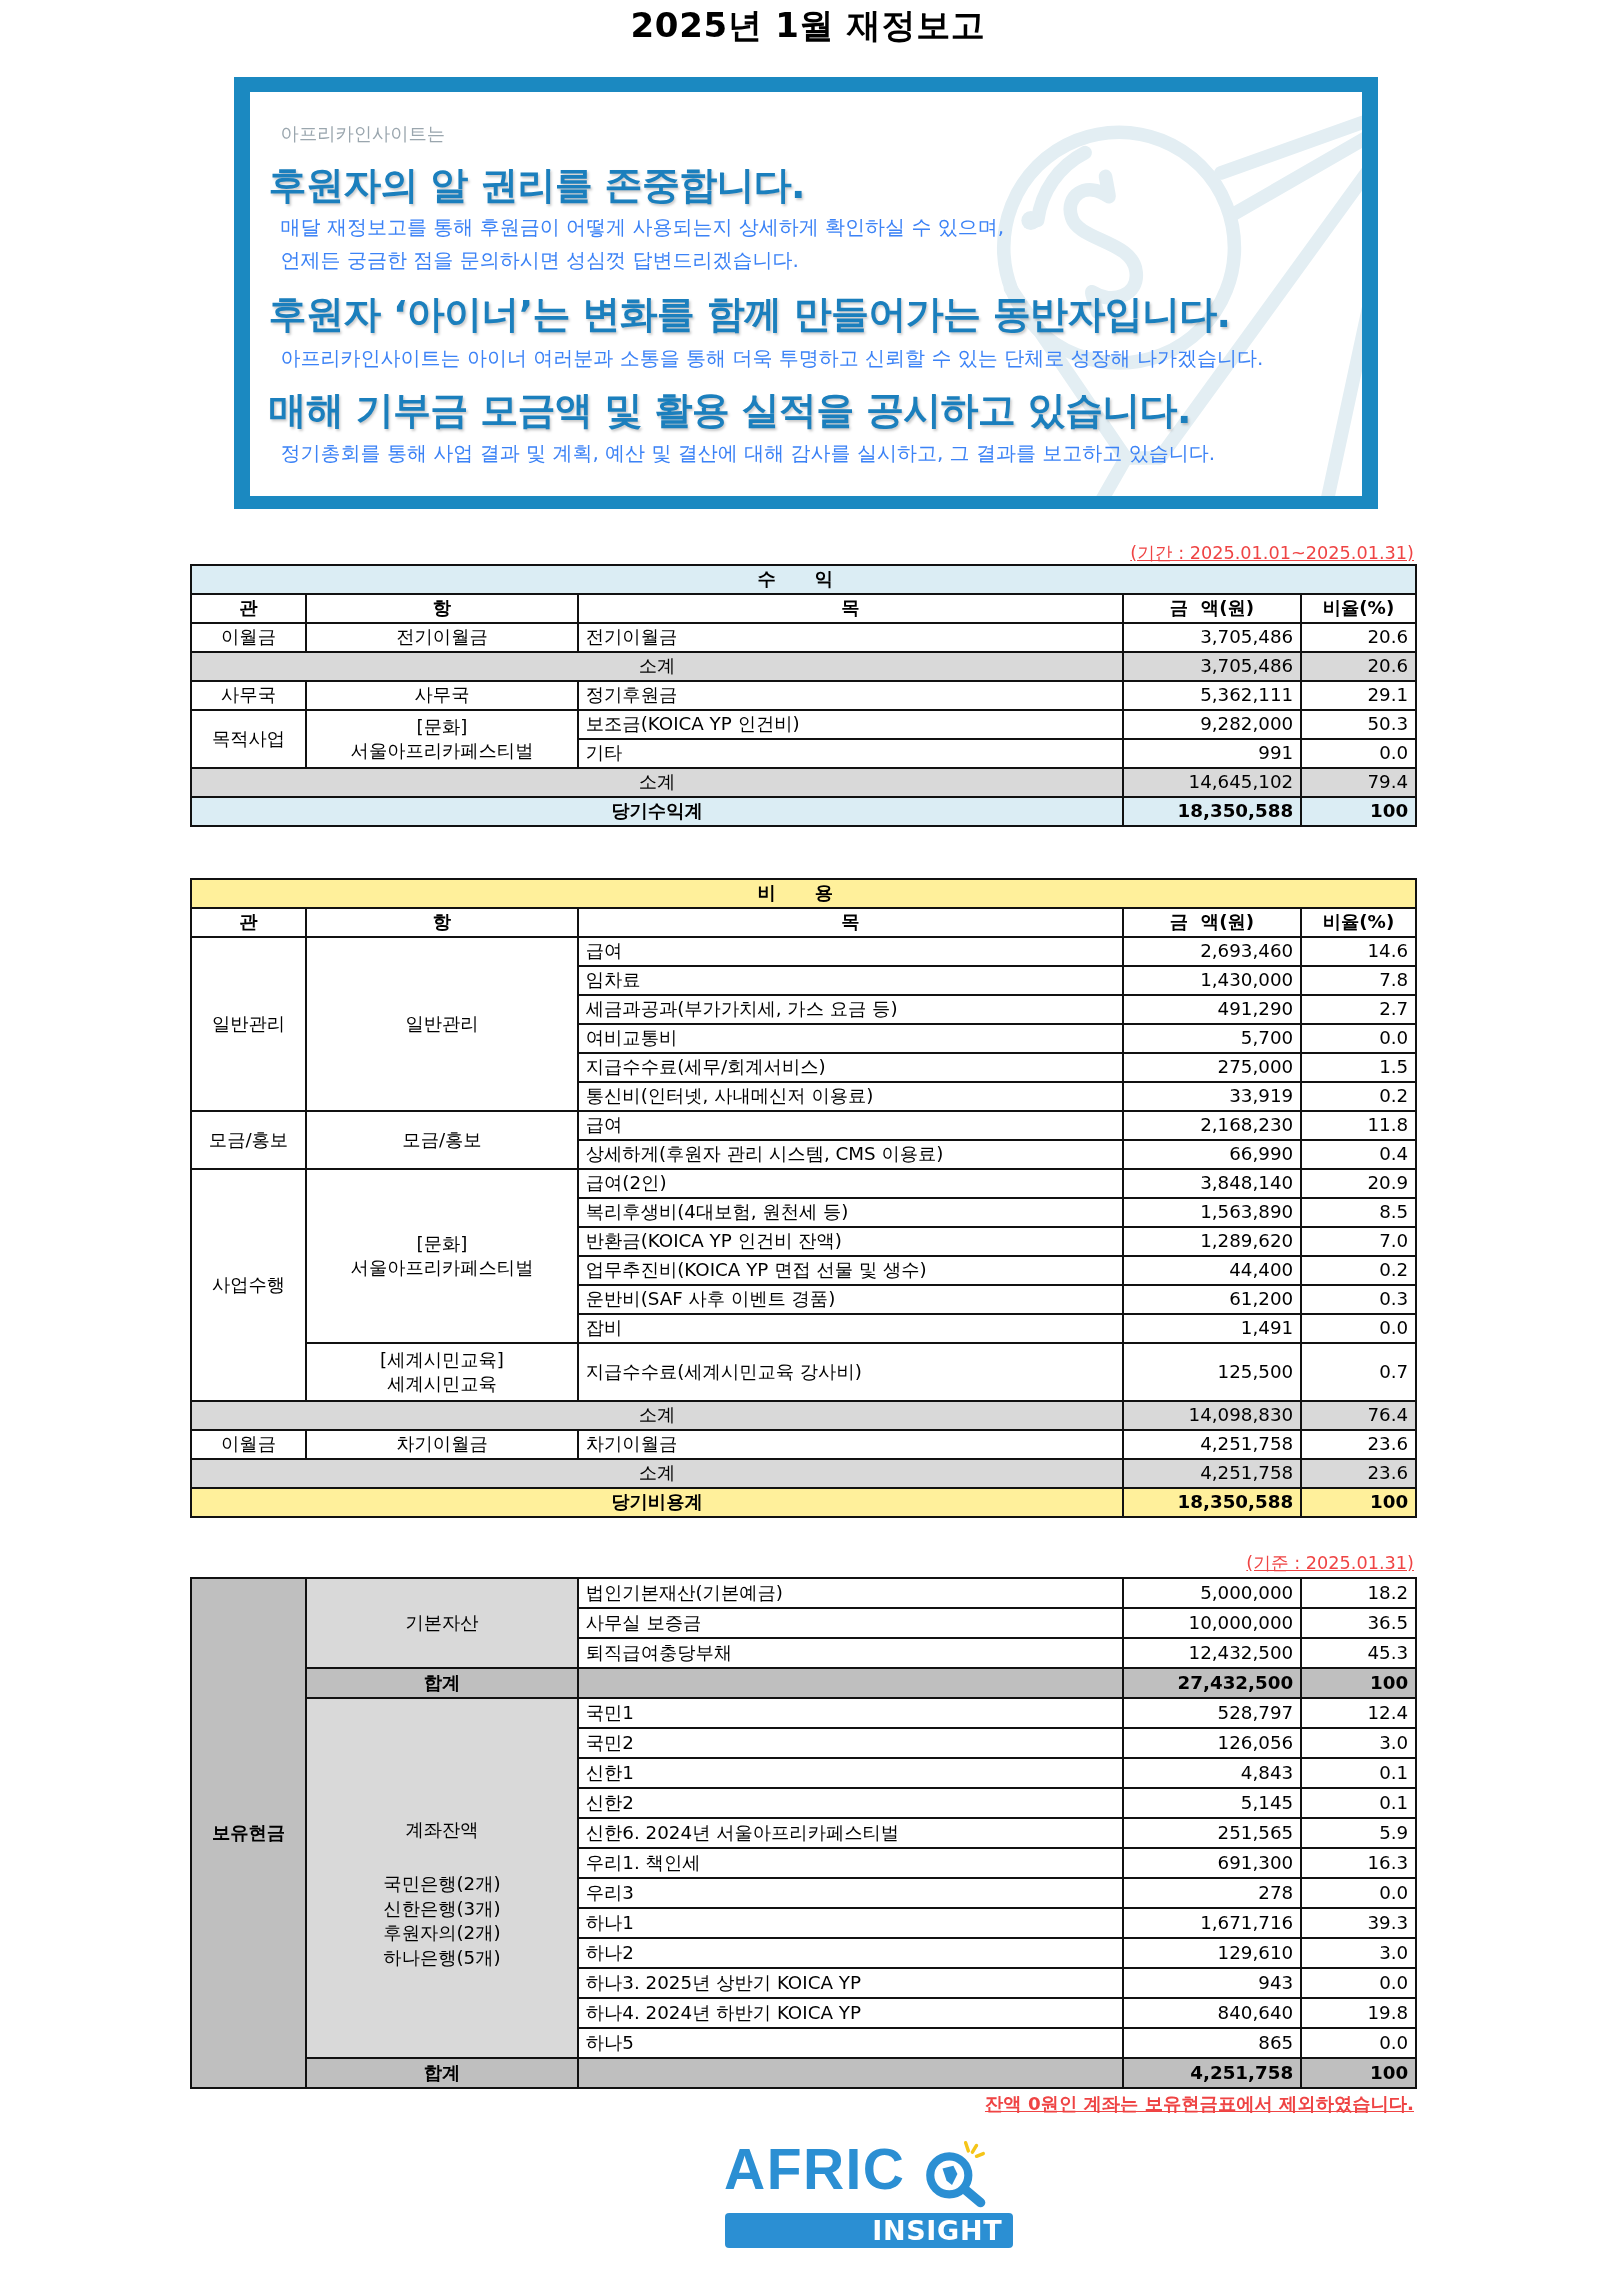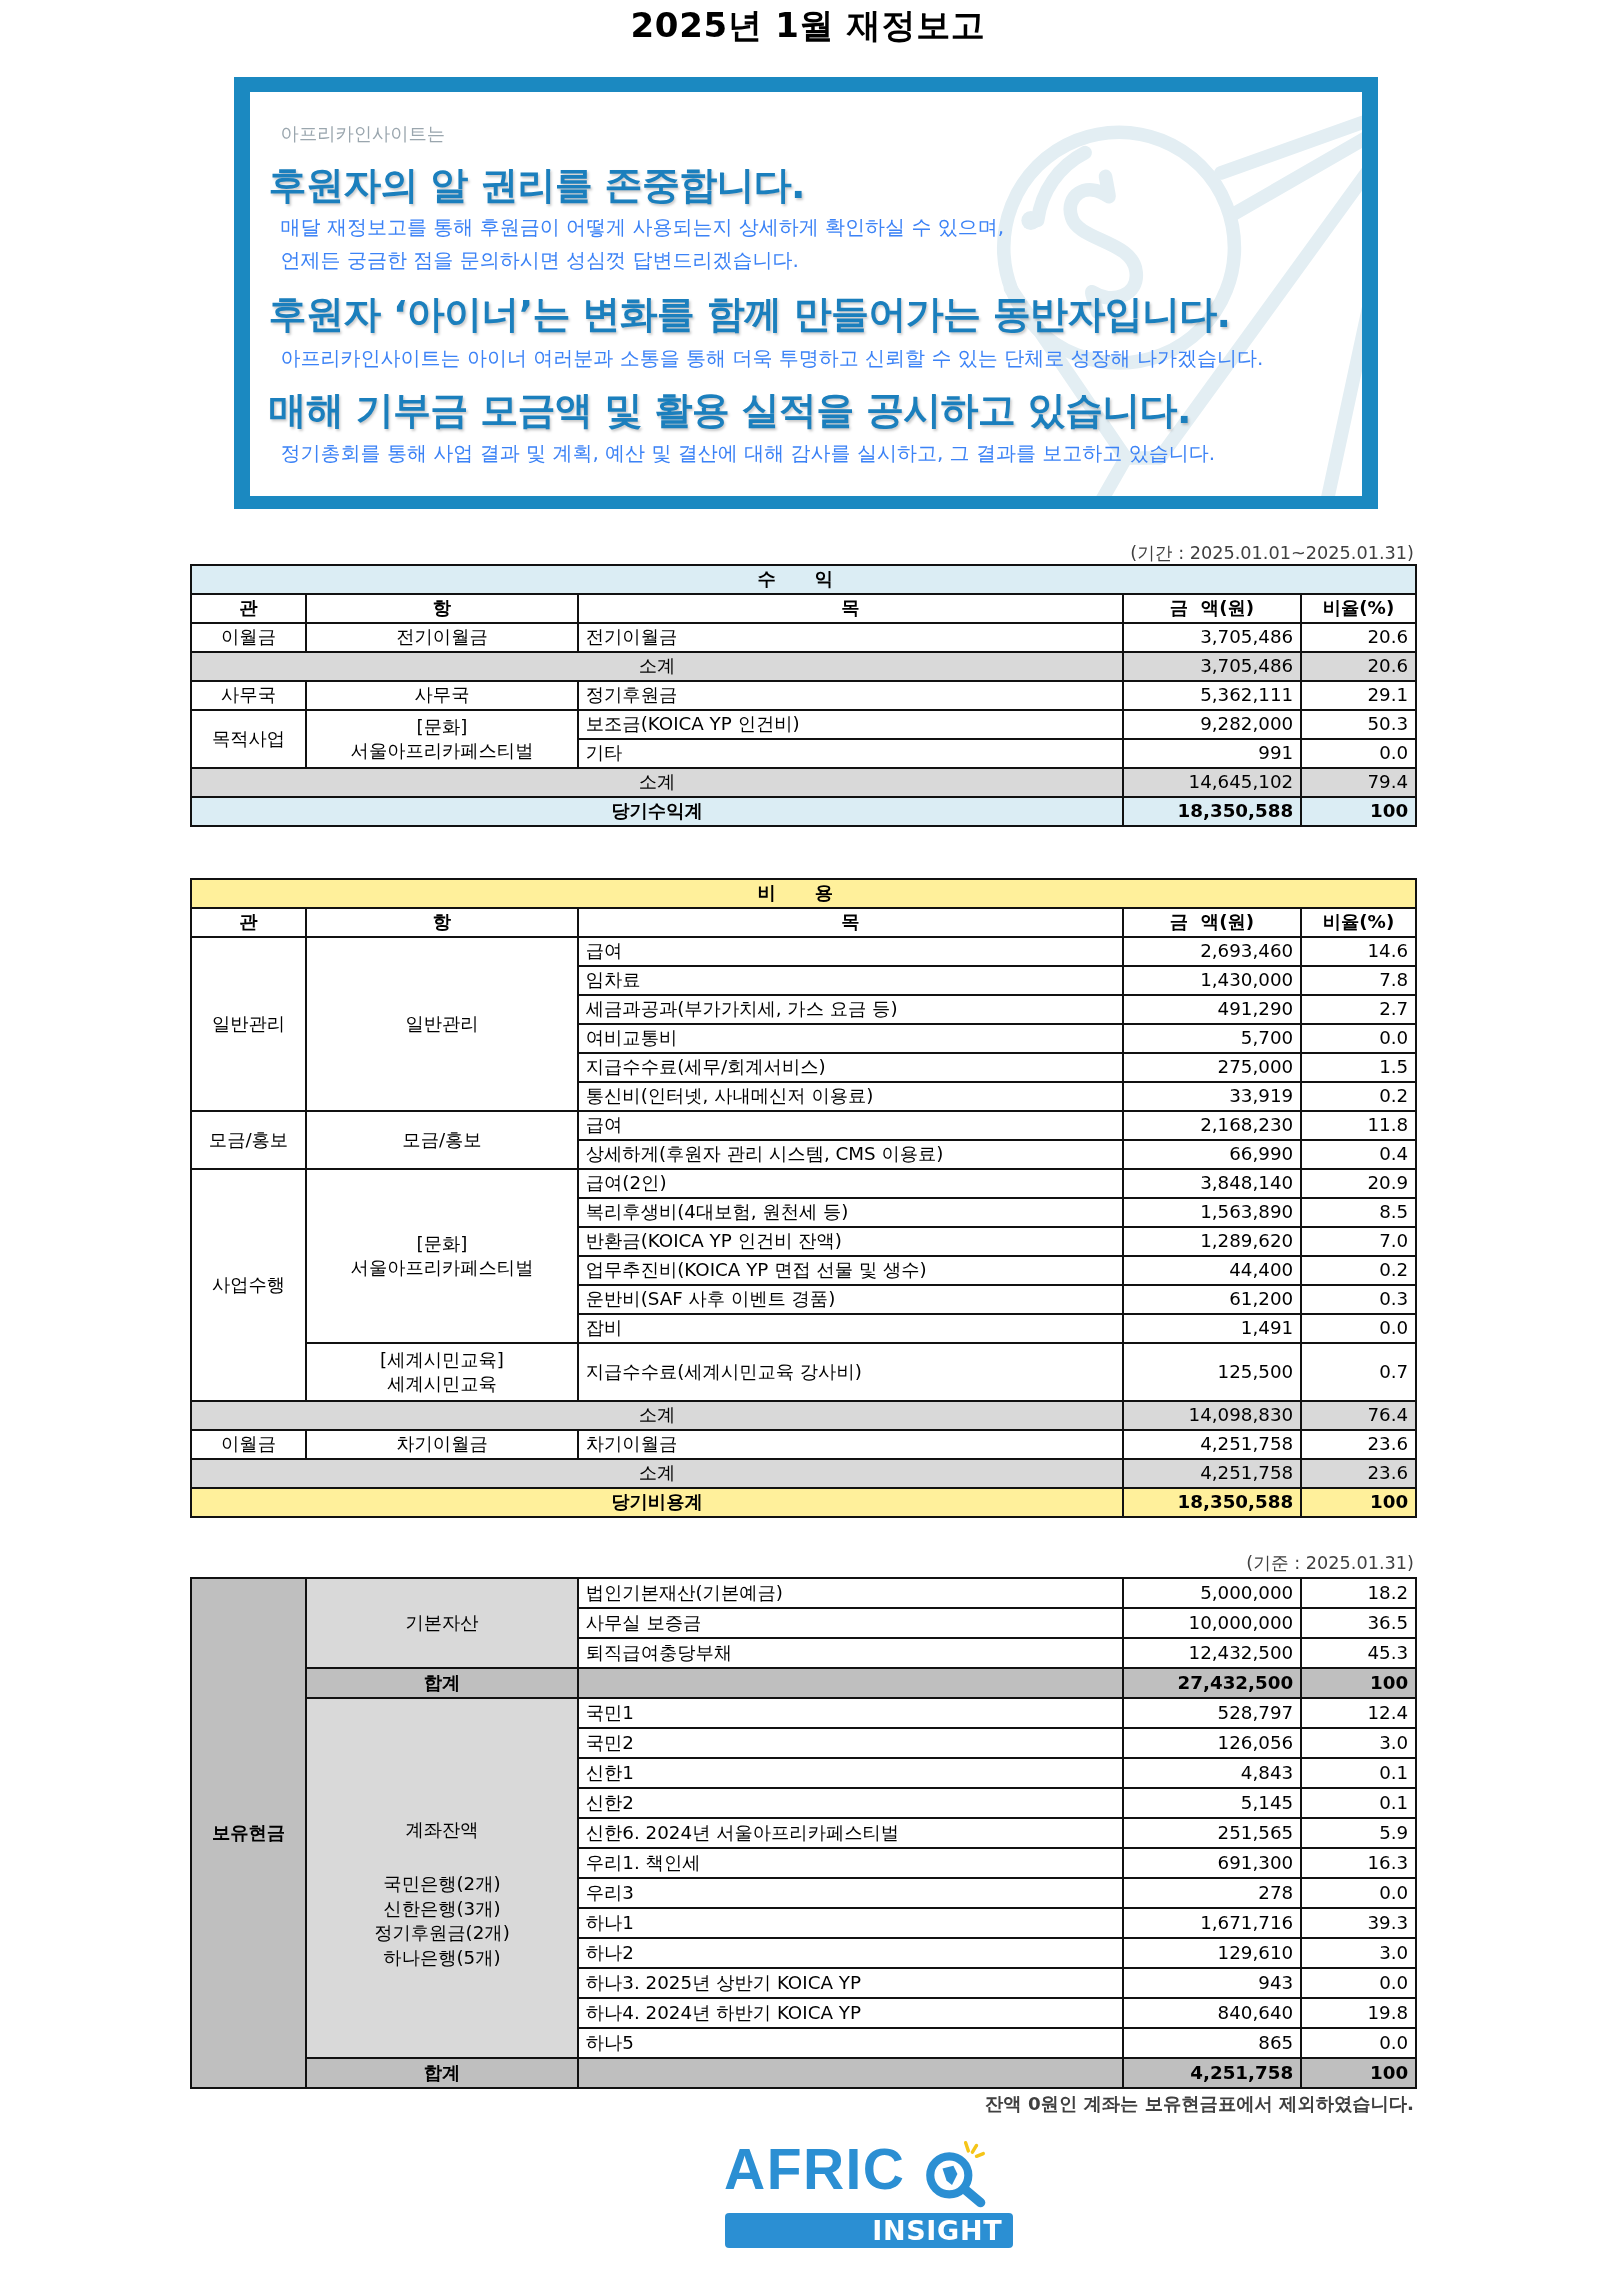--- a/index.html
+++ b/index.html
@@ -31,21 +31,21 @@
   .b-body { position: absolute; left: 31px; font-size: 20px; color: #3b82f6; white-space: nowrap; }
   .h1 { top: 68px; }
   .p1a { top: 122px; }
   .p1b { top: 155px; }
   .h2 { top: 197px; }
   .p2 { top: 253px; }
   .h3 { top: 293px; }
   .p3 { top: 348px; }
 
   .note {
-    position: absolute; right: 202px; font-size: 17.7px; color: #404040; white-space: nowrap;
+    position: absolute; right: 202px; font-size: 17.7px; color: #ef4444; white-space: nowrap; text-decoration: underline;
   }
   .note-period { top: 541px; }
   .note-base { top: 1551px; }
   .note-foot { top: 2091px; font-weight: bold; font-size: 18.3px; right: 202px; }
 
   table.fin {
     position: absolute; left: 190px; width: 1224px; border-collapse: collapse; table-layout: fixed;
     font-size: 18.3px;
   }
   table.fin td {
@@ -368,21 +368,21 @@
     <td class="rt b gray-d">27,432,500</td>
     <td class="rt b gray-d">100</td>
   </tr>
   <tr>
     <td rowspan="12" class="ctr gray-l acct-side">
       <div style="height:119px"></div>
       <div>계좌잔액</div>
       <div style="height:30px"></div>
       <div>국민은행(2개)</div>
       <div>신한은행(3개)</div>
-      <div>정기후원금(2개)</div>
+      <div>후원자의(2개)</div>
       <div>하나은행(5개)</div>
     </td>
     <td class="lt">국민1</td>
     <td class="rt">528,797</td>
     <td class="rt">12.4</td>
   </tr>
   <tr>
     <td class="lt">국민2</td>
     <td class="rt">126,056</td>
     <td class="rt">3.0</td>

